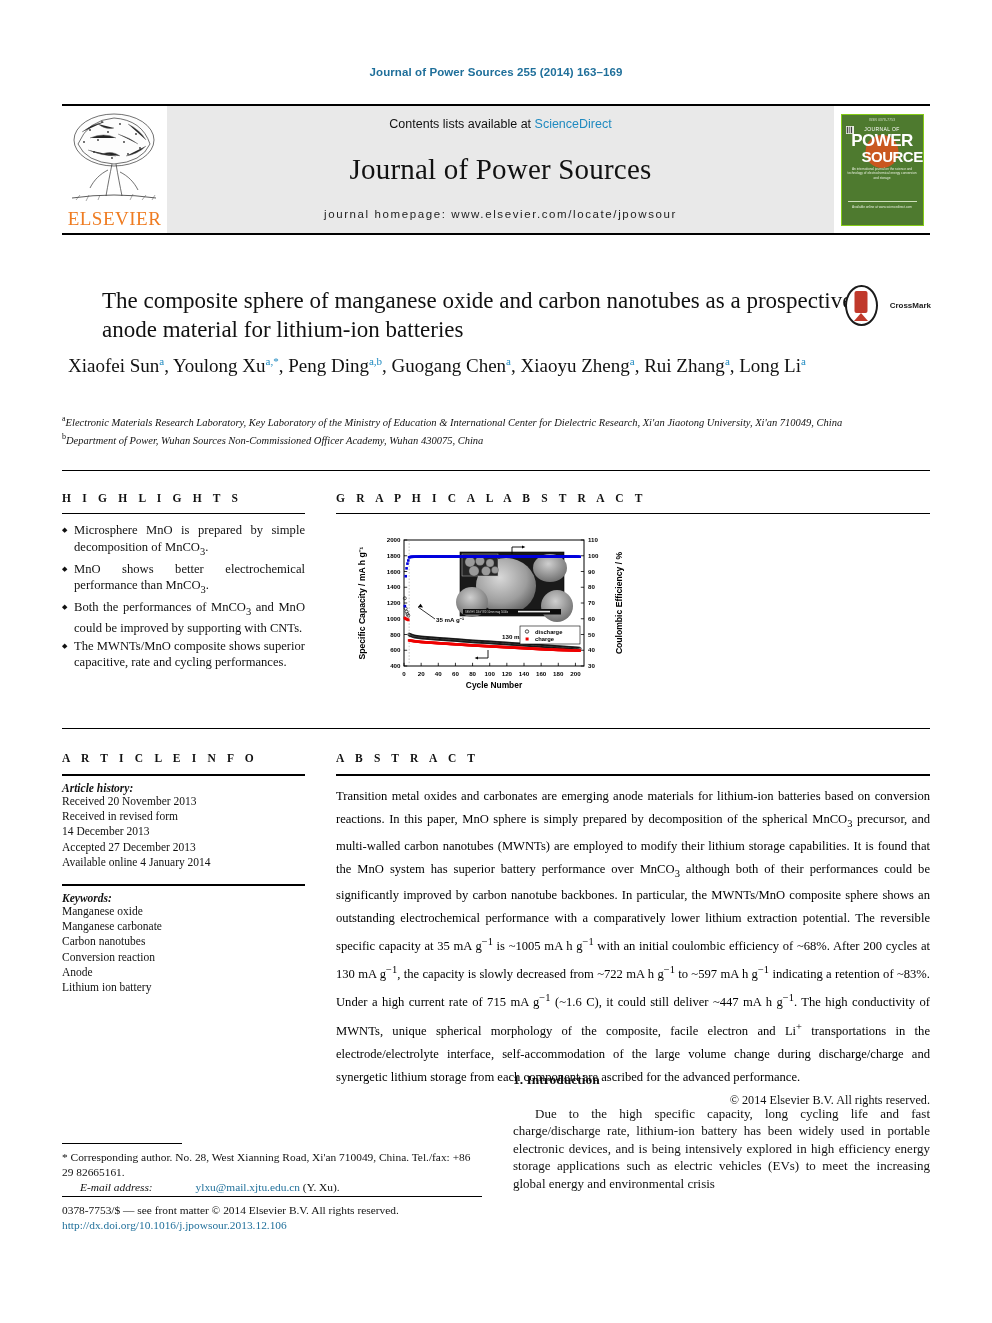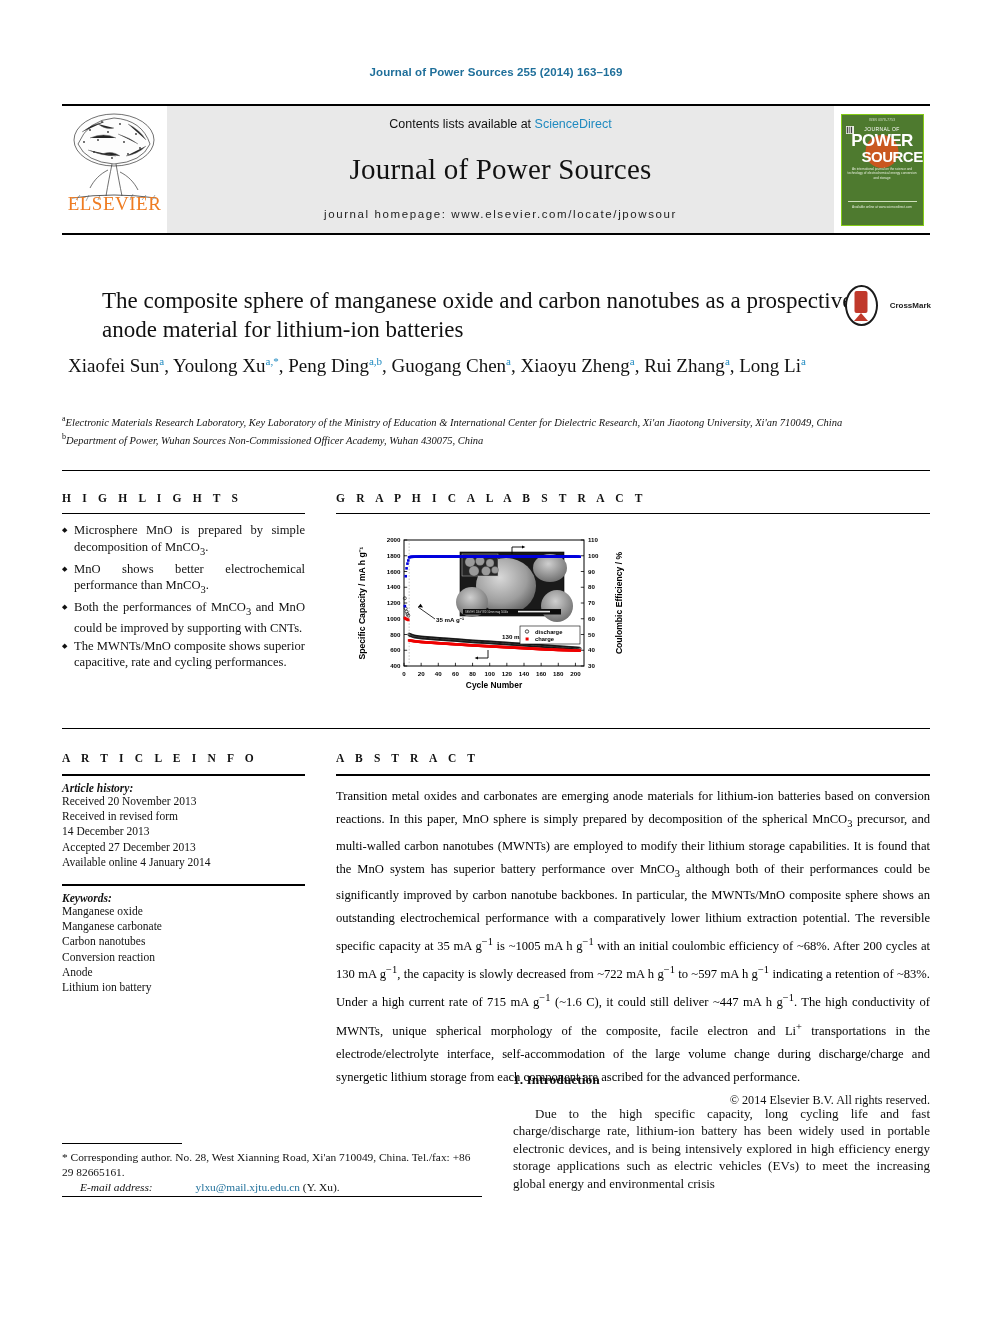--- a/index.html
+++ b/index.html
@@ -58,21 +58,21 @@
   }
   .elsevier-box {
     width: 105px;
     flex: 0 0 105px;
     position: relative;
     background: #fff;
     display: flex;
     flex-direction: column;
     justify-content: flex-end;
     align-items: center;
-    padding-bottom: 17px;
+    padding-bottom: 2px;
     box-sizing: border-box;
   }
   .tree-svg { position: absolute; top: 4px; left: 6px; }
   .elsevier-word {
     font-family: "Liberation Serif", serif;
     font-size: 19px;
     letter-spacing: 0.5px;
     color: #ef7c22;
     font-weight: normal;
     position: relative;
@@ -1168,14 +1168,18 @@
   <div class="footnote">
     <div>* Corresponding author. No. 28, West Xianning Road, Xi'an 710049, China. Tel./fax: +86 29 82665161.</div>
     <div style="text-indent:18px;">
       <span class="email-label">E-mail address:</span>
       <span class="link-blue">ylxu@mail.xjtu.edu.cn</span>
       <span>(Y. Xu).</span>
     </div>
   </div>
 
   <div class="bottom-rule"></div>
+  <div class="bottom-info">
+    <div>0378-7753/$ — see front matter © 2014 Elsevier B.V. All rights reserved.</div>
+    <div class="doi">http://dx.doi.org/10.1016/j.jpowsour.2013.12.106</div>
+  </div>
 
 </div>
 
 </body></html>

